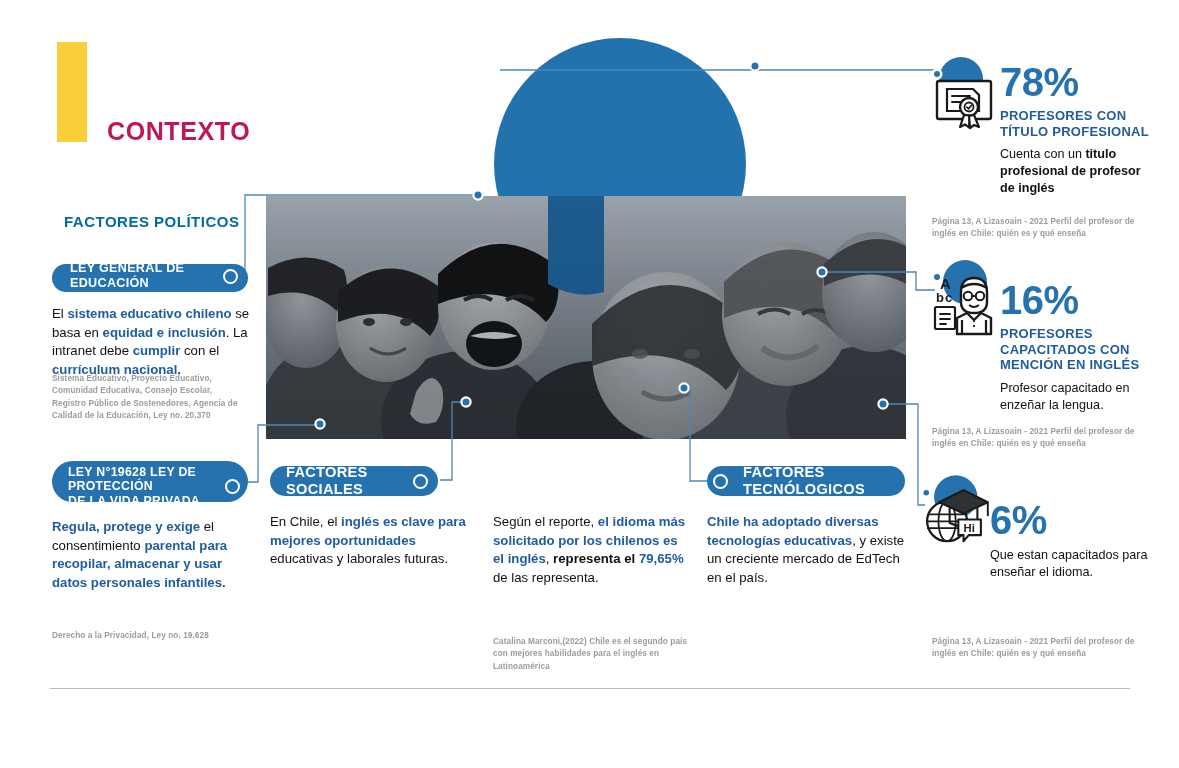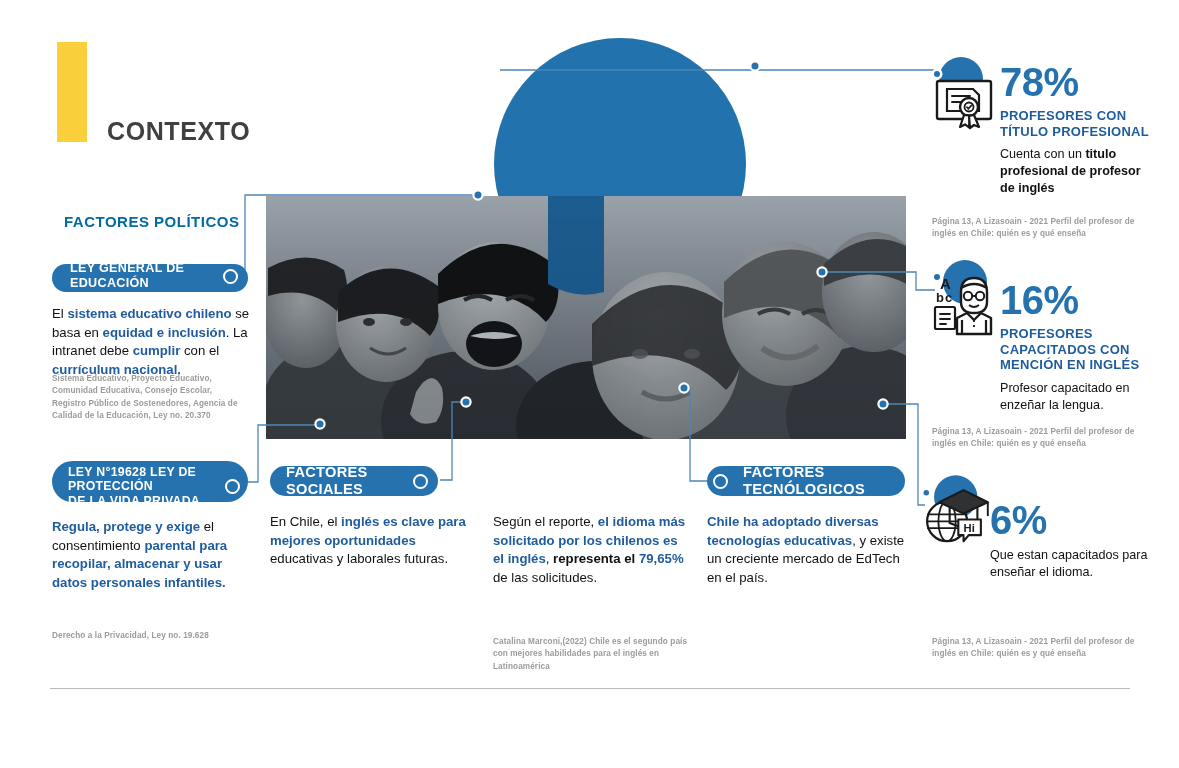--- a/index.html
+++ b/index.html
@@ -7,21 +7,21 @@
     width:1179px;height:768px;background:#ffffff;
     font-family:"Liberation Sans", sans-serif;
     position:relative;overflow:hidden;
     -webkit-font-smoothing:antialiased;
   }
   .stage{position:absolute;left:0;top:0;width:1179px;height:768px;}
   .abs{position:absolute;}
 
   
   #yellow-bar{left:57px;top:42px;width:30px;height:100px;background:#f9cf3c;}
-  #page-title{left:107px;top:117px;font-size:25px;font-weight:bold;color:#404040;letter-spacing:.6px;}
+  #page-title{left:107px;top:117px;font-size:25px;font-weight:bold;color:#be185d;letter-spacing:.6px;}
 
   
   #blue-circle{left:494px;top:38px;width:252px;height:252px;border-radius:50%;background:#2272ad;}
 
   
   #photo{left:266px;top:196px;width:640px;height:243px;overflow:hidden;background:#8c8c8c;}
   #photo .pg{position:absolute;left:0;top:0;width:100%;height:100%;}
   #photo .tint{position:absolute;inset:0;background:linear-gradient(180deg,rgba(28,60,90,.18),rgba(20,45,70,.28));mix-blend-mode:multiply;}
 
   
@@ -216,21 +216,21 @@
   <div class="abs pill" id="pill-sociales">
     <span class="ptxt">FACTORES SOCIALES</span>
     <span class="ring"></span>
   </div>
 
   <div class="abs body-txt" id="p-sociales">
     <span>En Chile, el </span><span class="blue">inglés es clave para mejores oportunidades</span><span> educativas y laborales futuras.</span>
   </div>
 
   <div class="abs body-txt" id="p-idioma">
-    <span>Según el reporte, </span><span class="blue">el idioma más solicitado por los chilenos es el inglés</span><span>, </span><span class="blk-b">representa el </span><span class="blue">79,65%</span><span> de las solicitudes.</span>
+    <span>Según el reporte, </span><span class="blue">el idioma más solicitado por los chilenos es el inglés</span><span>, </span><span class="blk-b">representa el </span><span class="blue">79,65%</span><span> de las representa.</span>
   </div>
 
   <div class="abs cite" id="cite-marconi">Catalina Marconi,(2022) Chile es el segundo país con mejores habilidades para el inglés en Latinoamérica</div>
 
   <div class="abs pill" id="pill-tecnologicos">
     <span class="ring"></span>
     <span class="ptxt">FACTORES TECNÓLOGICOS</span>
   </div>
 
   <div class="abs body-txt" id="p-tecno">

